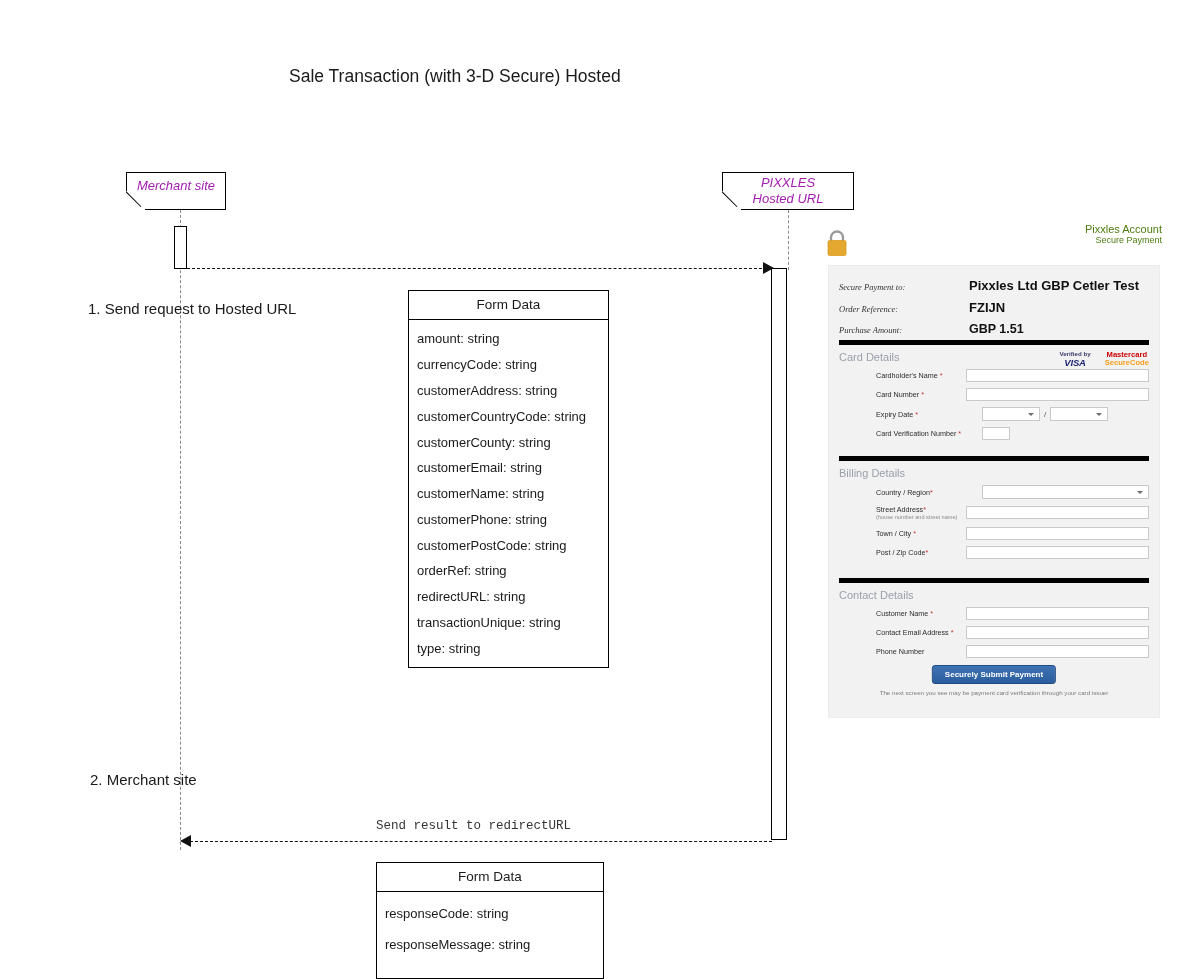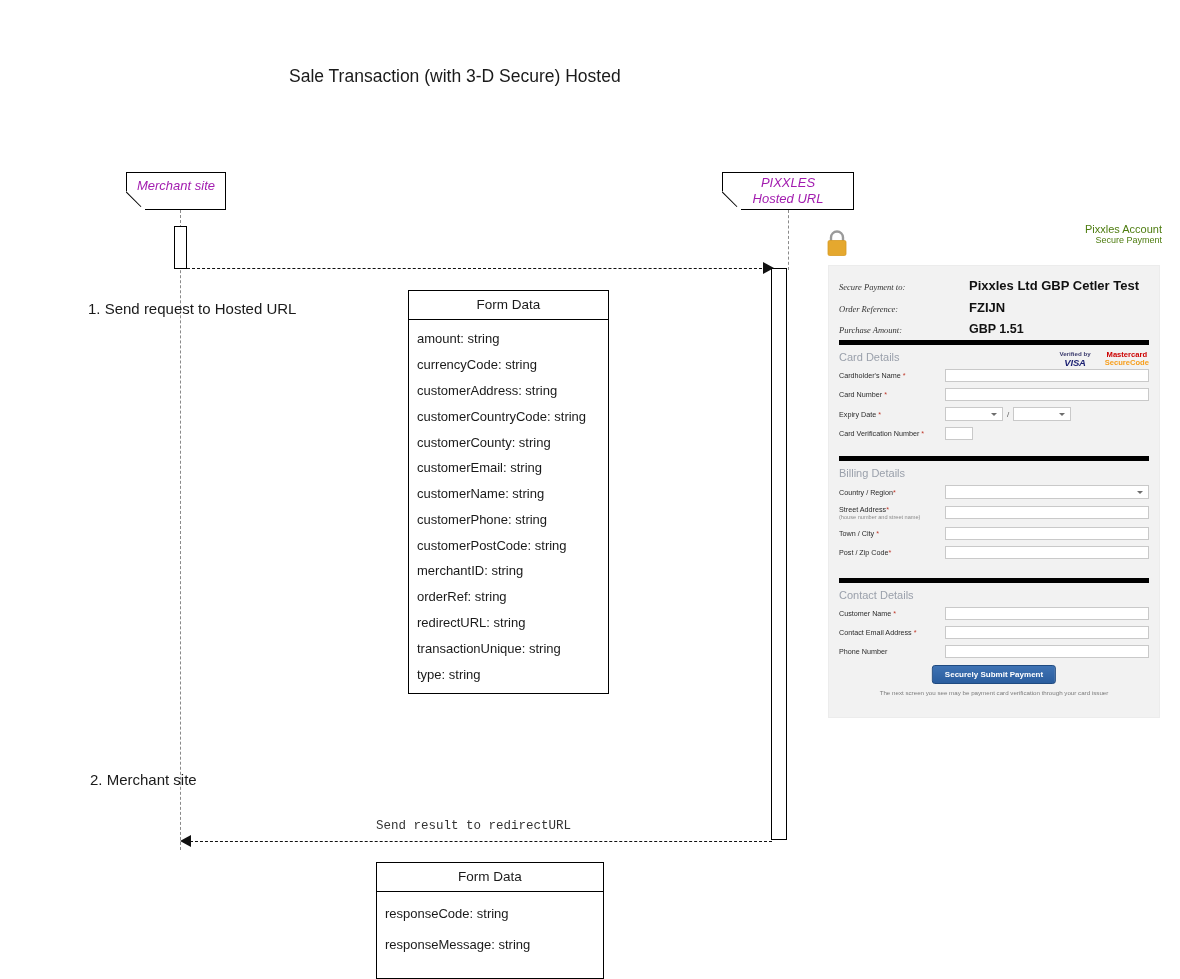--- a/index.html
+++ b/index.html
@@ -211,20 +211,21 @@
   }
   .section-title {
     font-size: 11px;
     color: #9aa0ab;
     margin-bottom: 6px;
   }
   .field-row {
     display: flex;
     align-items: center;
     margin-bottom: 6px;
+    margin-left: 37px;
   }
   .field-label {
     width: 106px;
     font-size: 7.2px;
     color: #2b2b2b;
     line-height: 1.25;
   }
   .field-label .req { color: #c0392b; }
   .field-sub {
     display: block;
@@ -342,21 +343,20 @@
     <div class="classbox-body">
       <div class="classbox-row">amount: string</div>
       <div class="classbox-row">currencyCode: string</div>
       <div class="classbox-row">customerAddress: string</div>
       <div class="classbox-row">customerCountryCode: string</div>
       <div class="classbox-row">customerCounty: string</div>
       <div class="classbox-row">customerEmail: string</div>
       <div class="classbox-row">customerName: string</div>
       <div class="classbox-row">customerPhone: string</div>
       <div class="classbox-row">customerPostCode: string</div>
-      <div class="classbox-row">merchantID: string</div>
       <div class="classbox-row">orderRef: string</div>
       <div class="classbox-row">redirectURL: string</div>
       <div class="classbox-row">transactionUnique: string</div>
       <div class="classbox-row">type: string</div>
     </div>
   </div>
 
   <div id="arrow2-label">Send result to redirectURL</div>
   <div class="arrow-line" id="arrow2-line"></div>
   <div id="arrow2-head"></div>

